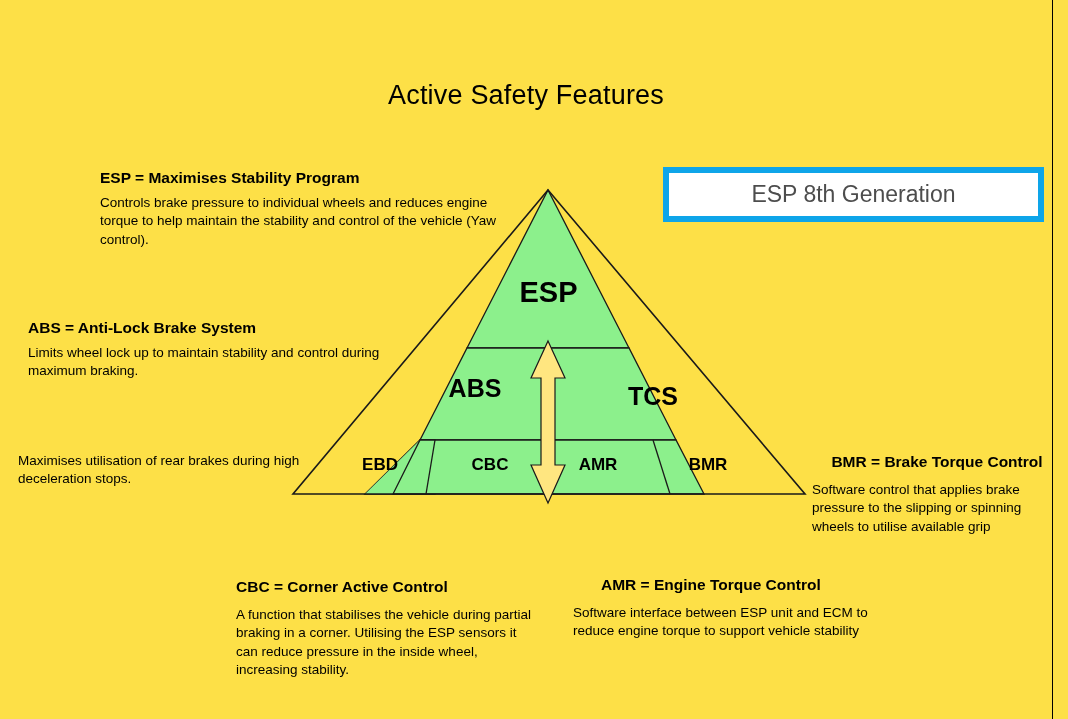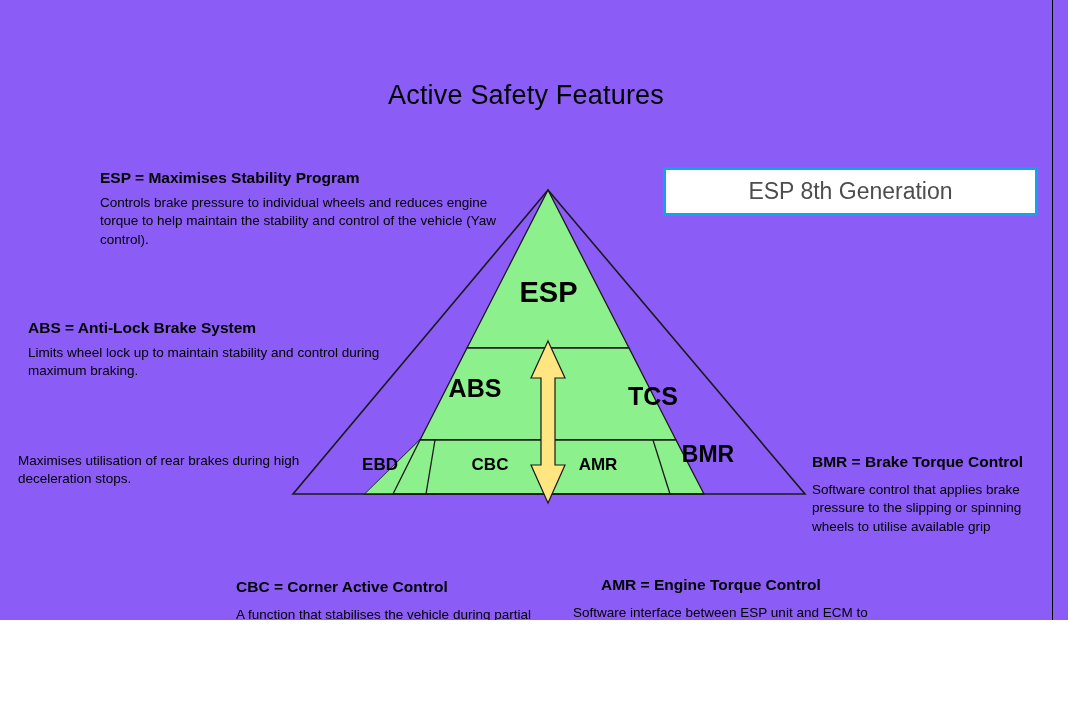--- a/index.html
+++ b/index.html
@@ -6,22 +6,22 @@
     margin: 0;
     padding: 0;
     background: #ffffff;
   }
   body {
     font-family: "Liberation Sans", sans-serif;
   }
   #page {
     position: relative;
     width: 1068px;
-    height: 620px;
-    background: #8b5cf6;
+    height: 719px;
+    background: #fde047;
     overflow: hidden;
   }
   
   #page-right-rule {
     position: absolute;
     left: 1052px;
     top: 0px;
     width: 1px;
     height: 719px;
     background: #000000;
@@ -40,21 +40,21 @@
     letter-spacing: 0.2px;
   }
 
   
   #gen-box {
     position: absolute;
     left: 663px;
     top: 167px;
     width: 369px;
     height: 43px;
-    border: 3px solid #0ea5e9;
+    border: 6px solid #0ea5e9;
     background: #ffffff;
     display: flex;
     align-items: center;
     justify-content: center;
   }
   #gen-box-label {
     font-size: 23px;
     color: #4d4d4d;
     font-weight: normal;
   }
@@ -75,21 +75,21 @@
     color: #000000;
     text-align: center;
     white-space: nowrap;
   }
   #lbl-esp { left: 461px; top: 276px; width: 175px; font-size: 29px; }
   #lbl-abs { left: 400px; top: 374px; width: 150px; font-size: 25px; }
   #lbl-tcs { left: 578px; top: 382px; width: 150px; font-size: 25px; }
   #lbl-ebd { left: 330px; top: 455px; width: 100px; font-size: 17px; }
   #lbl-cbc { left: 440px; top: 455px; width: 100px; font-size: 17px; }
   #lbl-amr { left: 548px; top: 455px; width: 100px; font-size: 17px; }
-  #lbl-bmr { left: 658px; top: 441px; width: 100px; font-size: 23px; }
+  #lbl-bmr { left: 658px; top: 455px; width: 100px; font-size: 17px; }
 
   
   .ann { position: absolute; color: #000000; }
   .ann-head {
     font-weight: bold;
     font-size: 15.5px;
     line-height: 1.28;
     margin: 0 0 6px 0;
   }
   .ann-body {
@@ -101,21 +101,21 @@
 
   #ann-esp { left: 100px; top: 168px; width: 405px; }
   #ann-abs { left: 28px; top: 318px; width: 355px; }
   #ann-ebd { left: 18px; top: 452px; width: 300px; }
 
   #ann-tcs { left: 726px; top: 318px; width: 330px; text-align: center; }
   #ann-tcs .ann-head { text-align: center; margin-bottom: 12px; }
   #ann-tcs .ann-body { font-weight: bold; font-size: 14px; text-align: center; line-height: 1.40; }
 
   #ann-bmr { left: 812px; top: 452px; width: 250px; }
-  #ann-bmr .ann-head { margin-bottom: 9px; }
+  #ann-bmr .ann-head { margin-bottom: 9px; text-align: center; }
 
   #ann-cbc { left: 236px; top: 577px; width: 295px; }
   #ann-cbc .ann-head { margin-bottom: 9px; }
 
   #ann-amr { left: 573px; top: 575px; width: 330px; }
   #ann-amr .ann-head { margin-bottom: 9px; margin-left: 28px; }
 </style>
 </head>
 <body>
 

